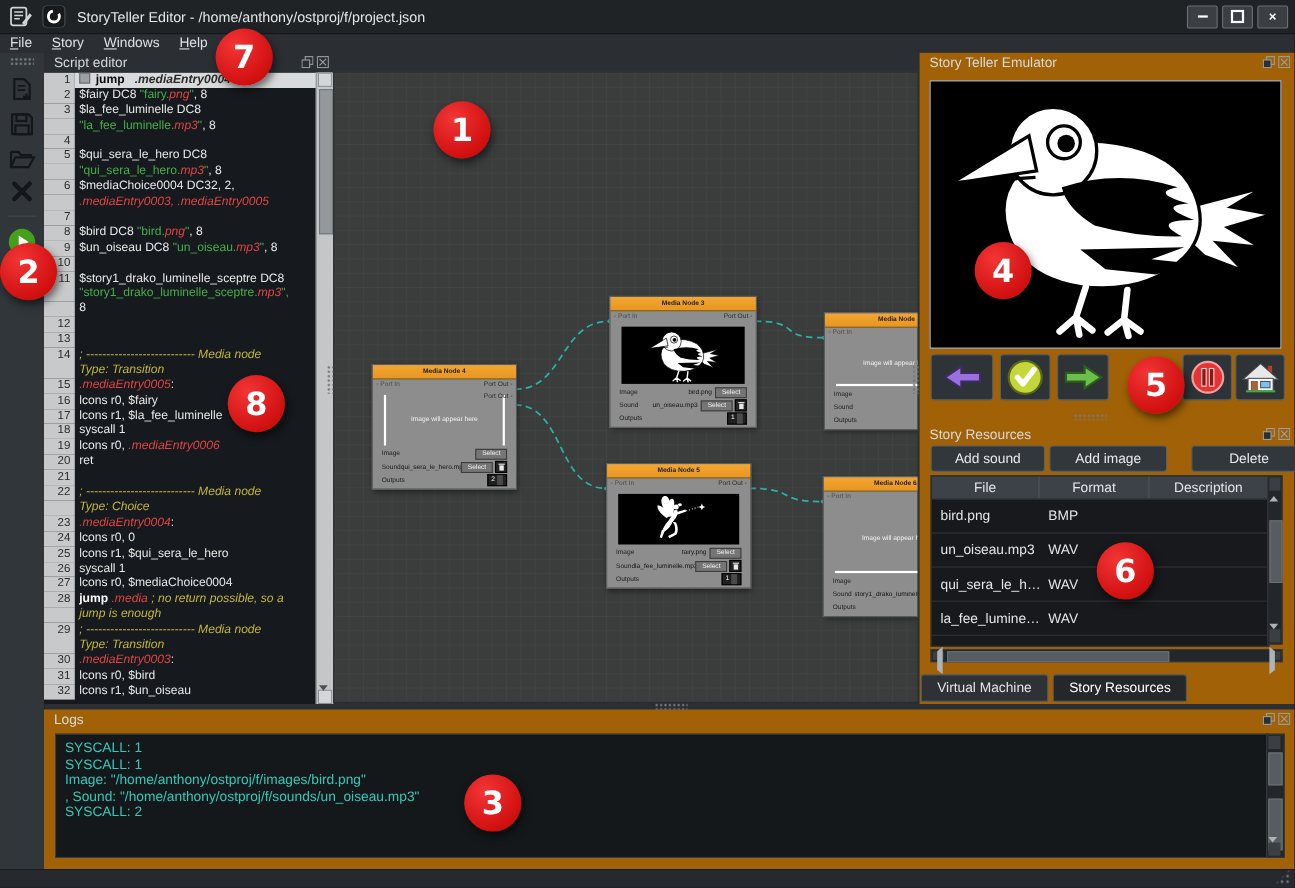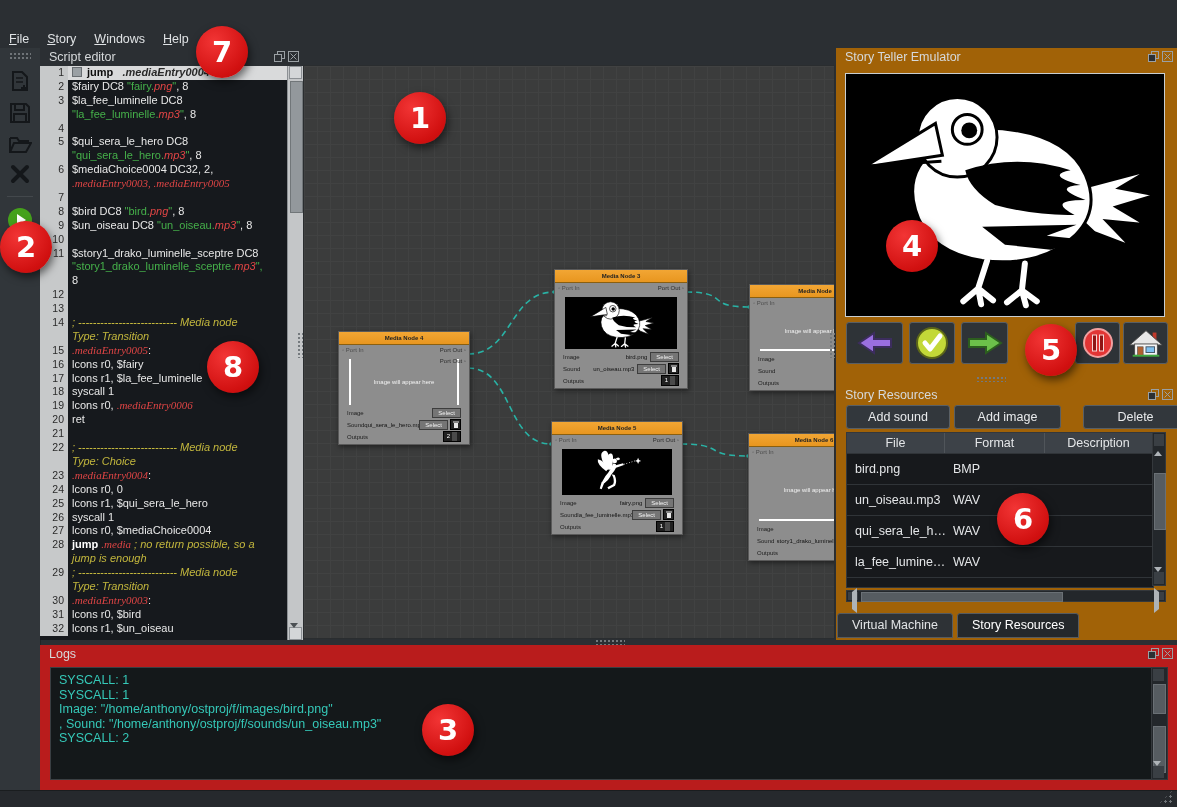--- a/index.html
+++ b/index.html
@@ -40,21 +40,21 @@
   .ed-wrap{position:absolute;left:0;top:18px;width:248px;bottom:0;background:#16191d;overflow:hidden;}
   .ed-row{display:flex;height:13.9px;line-height:13.9px;font-size:11px;}
   .gut{flex:none;width:24px;background:#c7c9ca;color:#2b2b2b;text-align:right;padding-right:4px;font-size:10.5px;}
   .code{flex:1;padding-left:4px;white-space:pre;overflow:hidden;color:#e8e8e8;}
   .ed-row.cur .code{background:#d9dadb;}
   .cur-marker{display:inline-block;width:8px;height:8px;background:#9aa0a4;border:1px solid #686d71;
     margin-right:5px;vertical-align:-1px;}
   .sg-p{color:#e8e8e8;text-align:center;}
   .sg-s{color:#45b04a;}
   .sg-x{color:#e04545;font-style:italic;}
-  .sg-l{color:#e04545;font-style:italic;font-family:Liberation Serif, serif;}
+  .sg-l{color:#e04545;font-style:italic;}
   .sg-c{color:#c3b73d;font-style:italic;}
   .sg-k{color:#fff;font-weight:bold;} .ed-row.cur .sg-k{color:#0b0b0b;}
   .sg-di{color:#2a2a2a;font-style:italic;font-weight:bold;}
   .edscroll{position:absolute;right:0;top:18px;width:15px;bottom:0;background:#c4c6c8;border-left:1px solid #8c9094;}
   .ed-arr{position:absolute;left:1px;width:13px;height:13px;background:#d4d6d8;border:1px solid #8c9094;box-sizing:border-box;}
   .ed-thumb{position:absolute;left:2px;width:11px;background:#93989c;border:1px solid #717679;}
   .tri-up{width:0;height:0;border:4px solid transparent;border-bottom:5px solid #4c5054;margin:1px auto 0;}
   .tri-down{width:0;height:0;border:4px solid transparent;border-top:5px solid #4c5054;margin:4px auto 0;}
 
   
@@ -113,21 +113,21 @@
   .sb-arr{position:absolute;left:1px;width:10px;height:12px;background:#3a3f44;}
   .sb-thumb{position:absolute;left:1px;width:10px;background:#565c61;border:1px solid #6a7075;}
   .hscroll{position:absolute;left:10px;top:542px;width:320px;height:12px;background:#23272b;border:1px solid #34383c;box-sizing:border-box;}
   .tri-l{width:0;height:0;border:4px solid transparent;border-right:5px solid #aeb3b7;margin:1px auto 0;}
   .tri-r{width:0;height:0;border:4px solid transparent;border-left:5px solid #aeb3b7;margin:1px auto 0;}
   .tab{position:absolute;top:565px;height:23px;line-height:22px;padding:0 14px;
     border:1px solid #565b60;border-radius:3px 3px 0 0;background:#2e3236;font-size:12.5px;color:#e2e4e6;cursor:pointer;}
   .tab.active{background:#24282b;color:#fff;}
 
   
-  .logs-panel{position:absolute;left:40px;top:645px;width:1137px;height:145px;background:#b91c1c;}
+  .logs-panel{position:absolute;left:40px;top:645px;width:1137px;height:145px;background:#a16207;}
   .log-box{position:absolute;left:10px;top:22px;right:24px;bottom:10px;background:#14181a;
     border:1px solid #3a3f43;padding:5px 0 0 8px;overflow:hidden;}
   .log-line{font-size:12.5px;line-height:14.5px;color:var(--log);white-space:nowrap;}
   .logscroll{position:absolute;right:9px;top:22px;bottom:10px;width:15px;background:#23272b;border:1px solid #34383c;}
 
   .statusbar{position:absolute;left:0;top:790px;width:1177px;height:17px;background:#26292d;border-top:1px solid #1a1d1f;}
   .grip{position:absolute;right:3px;bottom:3px;width:16px;height:16px;
     background:radial-gradient(circle,#6f7478 1.2px,transparent 1.4px);background-size:5px 5px;
     clip-path:polygon(100% 0,100% 100%,0 100%);}
 
@@ -170,20 +170,41 @@
       <path d="M58,64 Q52,80 40,86 L35,103 L40,105 L46,90 Q58,82 64,70 Z"></path>
       <path d="M66,66 Q75,80 70,92 L55,100 L58,105 L75,96 Q81,84 74,68 Z"></path>
     </g>
     <path d="M98,40 L130,30" stroke="#fff" stroke-width="2.5" stroke-dasharray="2 5" fill="none"></path>
     <path d="M135,23 l2.4,5.6 5.6,2.4 -5.6,2.4 -2.4,5.6 -2.4,-5.6 -5.6,-2.4 5.6,-2.4 Z" fill="#fff"></path>
   </symbol>
 </svg>
 
 <div id="app">
 
+  <div class="titlebar">
+    <svg class="appico" width="22" height="20" viewBox="0 0 22 20">
+      <rect x="2" y="2" width="14" height="16" rx="2" fill="none" stroke="#cfd4d6" stroke-width="1.6"></rect>
+      <path d="M5,6 h8 M5,9 h8 M5,12 h5" stroke="#cfd4d6" stroke-width="1.4"></path>
+      <path d="M12,16 L19,7 L21,9 L14,18 Z" fill="#cfd4d6"></path>
+    </svg>
+    <svg class="appico" width="22" height="20" viewBox="0 0 22 20">
+      <rect x="1" y="0" width="20" height="20" rx="4" fill="#17191b" stroke="#4a4f53"></rect>
+      <circle cx="11" cy="10" r="5" fill="none" stroke="#fff" stroke-width="2.6" stroke-dasharray="22 6"></circle>
+    </svg>
+    <span class="wtitle">StoryTeller Editor - /home/anthony/ostproj/f/project.json</span>
+    <span class="wctrl">
+      <span class="wbtn">
+          <i class="glyph-min"></i>
+        </span>
+      <span class="wbtn">
+          <i class="glyph-max"></i>
+        </span>
+      <span class="wbtn">×</span>
+    </span>
+  </div>
 
   <div class="menubar" id="menubar">
       <span class="menu-item"><u>F</u>ile</span>
       <span class="menu-item"><u>S</u>tory</span>
       <span class="menu-item"><u>W</u>indows</span>
       <span class="menu-item"><u>H</u>elp</span>
     </div>
 
   <div class="toolbar">
     <div class="tb-handle"></div>

